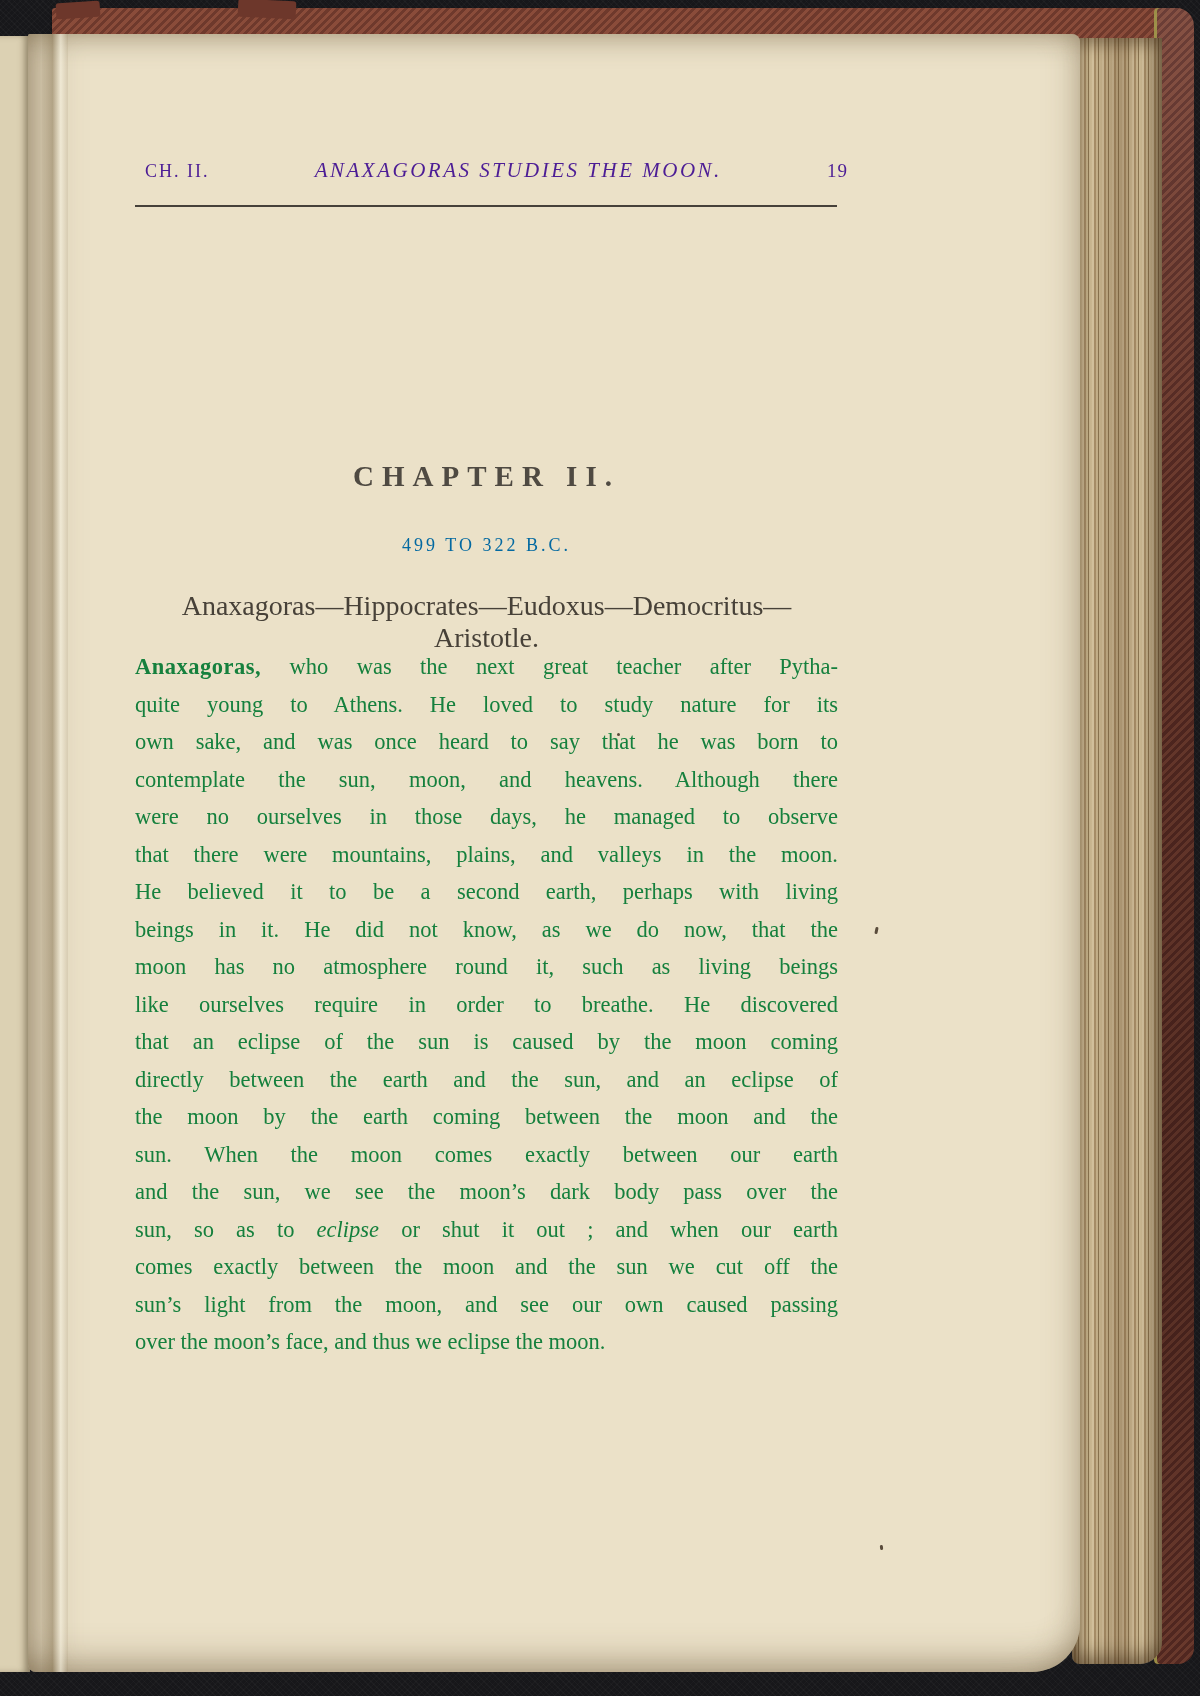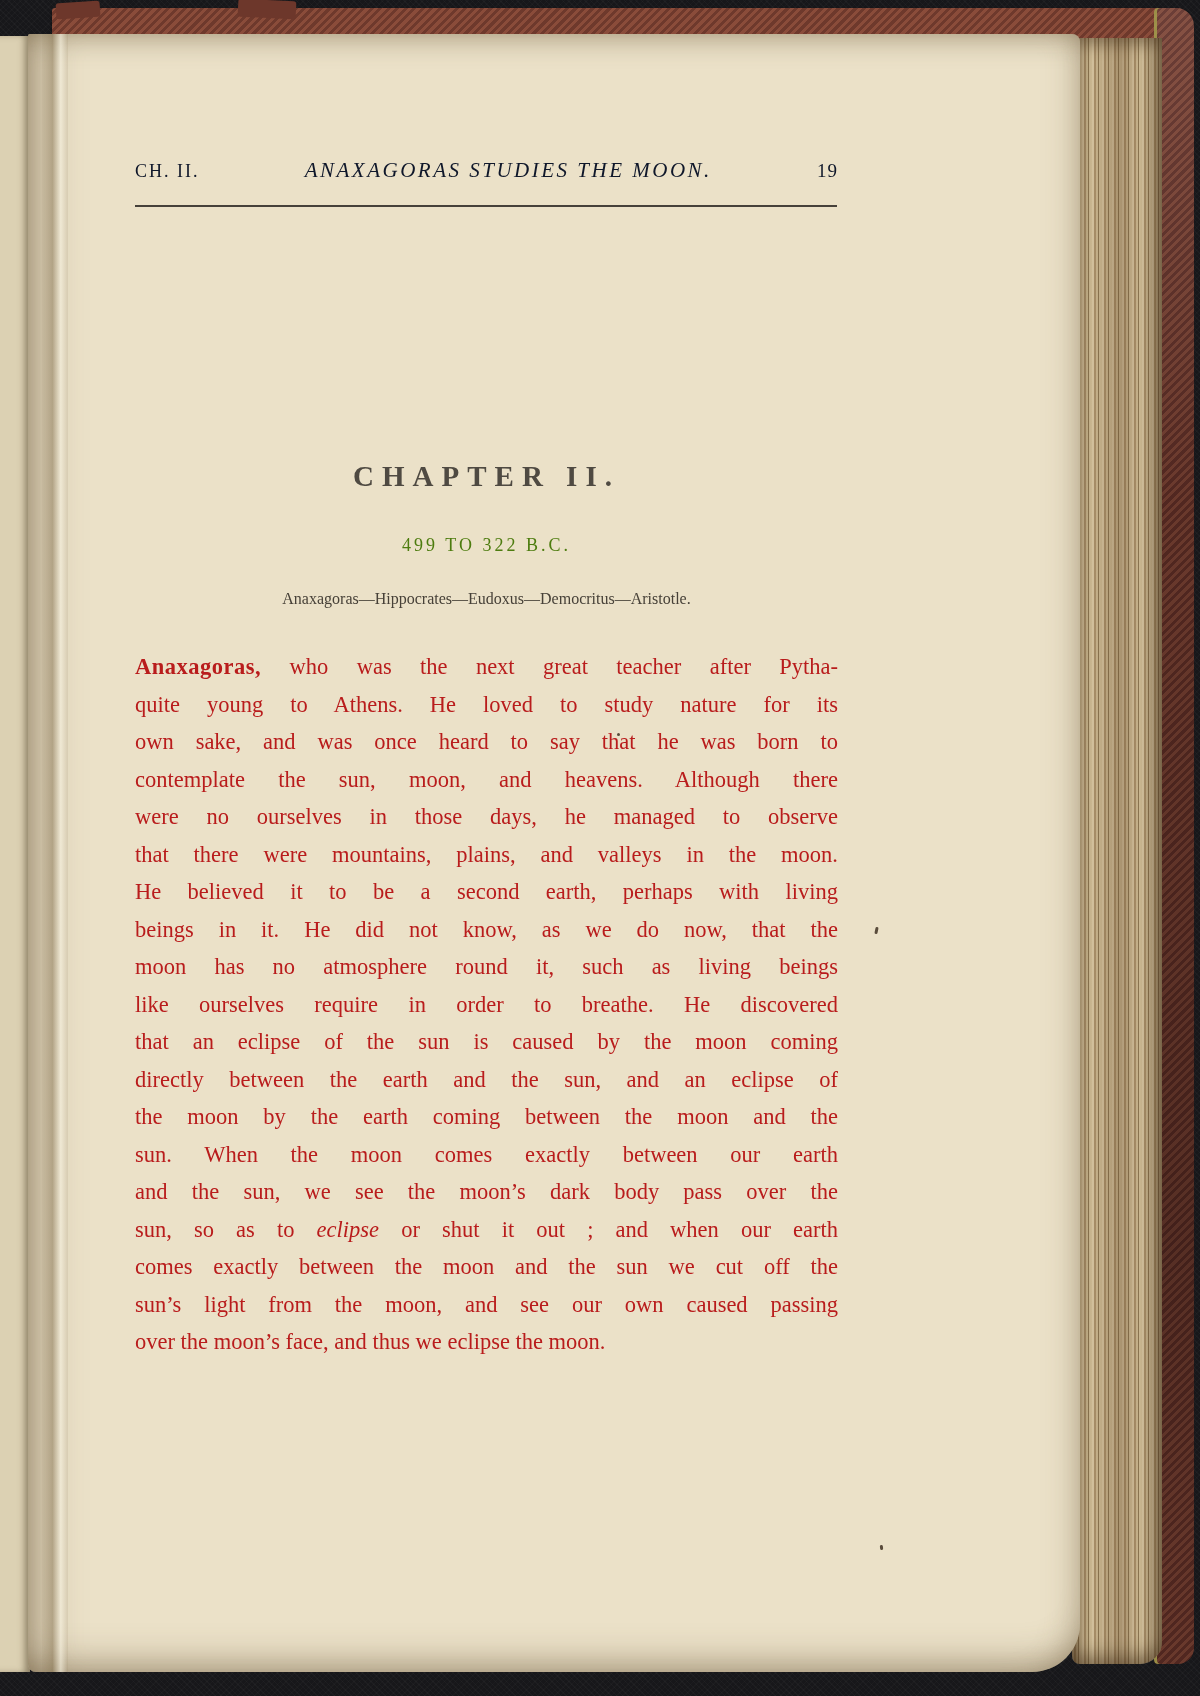--- a/index.html
+++ b/index.html
@@ -74,50 +74,50 @@
   .page::before {
     content: ""; position: absolute; left: 14px; top: 0; bottom: 0; width: 26px;
     background: linear-gradient(90deg,
       rgba(120,100,65,0.05), rgba(120,100,65,0.4) 40%,
       rgba(252,248,232,0.55) 72%, rgba(120,100,65,0.12) 100%);
     pointer-events: none;
   }
 
   
   .page-header {
-    position: absolute; left: 107px; top: 124px; width: 703px;
+    position: absolute; left: 117px; top: 124px; width: 703px;
     display: flex; justify-content: space-between; align-items: baseline;
-    color: #0f172a;
+    color: #4c1d95;
   }
   .chapter-label { font-size: 18px; letter-spacing: 2px; }
   .running-title { font-style: italic; font-size: 21px; letter-spacing: 2.5px; }
   .page-number  { font-size: 19px; letter-spacing: 1px; }
 
   .rule {
     position: absolute; left: 107px; top: 171px; width: 702px; height: 2px;
     background: #46413a;
   }
 
   .chapter-heading {
     position: absolute; left: 107px; top: 426px; width: 703px; margin: 0;
     text-align: center; font-size: 29px; font-weight: bold;
     letter-spacing: 8px; color: #4f4a42;
   }
   .date-range {
     position: absolute; left: 107px; top: 501px; width: 703px;
-    text-align: center; font-size: 18px; letter-spacing: 3px; color: #4d7c0f;
+    text-align: center; font-size: 18px; letter-spacing: 3px; color: #0369a1;
   }
   .subtitle {
     position: absolute; left: 107px; top: 556px; width: 703px;
-    text-align: center; font-size: 16px; color: #474138;
+    text-align: center; font-size: 28px; color: #474138;
   }
 
   .body-text {
     position: absolute; left: 107px; top: 614px; width: 703px;
-    font-size: 22.5px; line-height: 37.5px; color: #b91c1c;
+    font-size: 22.5px; line-height: 37.5px; color: #15803d;
   }
   .text-line { text-align: justify; text-align-last: justify; }
   .text-line.last-line { text-align-last: left; }
   .text-line.indented { text-indent: 46px; }
   .bold { font-weight: 700; letter-spacing: 0.5px; }
   .italic { font-style: italic; }
 
   .speck { position: absolute; background: #5a4c3c; border-radius: 2px; }
   .speck.s1 { left: 847px; top: 893px; width: 3px; height: 7px; transform: rotate(12deg); }
   .speck.s2 { left: 852px; top: 1511px; width: 3px; height: 5px; transform: rotate(-8deg); }

